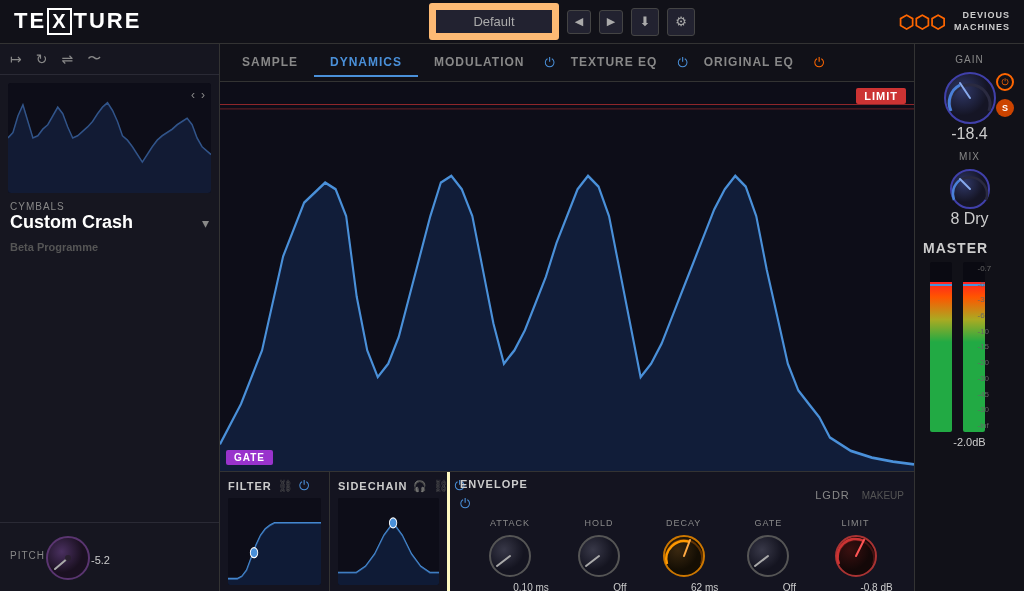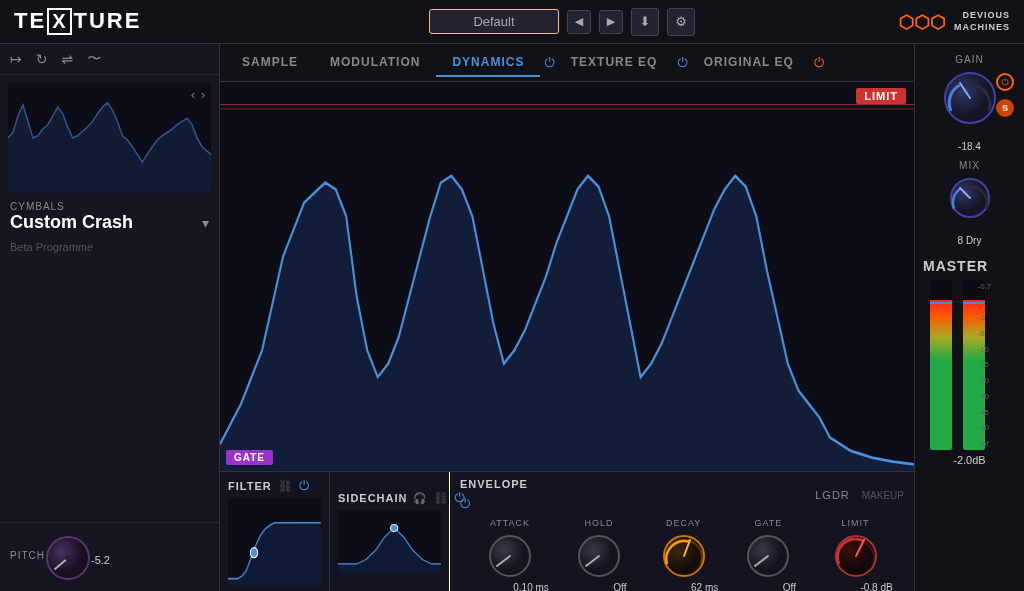--- a/index.html
+++ b/index.html
@@ -46,21 +46,21 @@
       display: flex;
       align-items: center;
       justify-content: center;
       gap: 8px;
     }
     .preset-label {
       color: #aaa;
       font-size: 13px;
       padding: 4px 18px;
       background: #222230;
-      border: 1px solid #fdba74;
+      border: 7px solid #fdba74;
       border-radius: 3px;
       min-width: 130px;
       text-align: center;
     }
     .preset-nav-btn {
       background: #222230;
       border: 1px solid #444;
       color: #aaa;
       width: 24px;
       height: 24px;
@@ -174,20 +174,21 @@
     }
     .chevron-down {
       color: #888;
       font-size: 14px;
       cursor: pointer;
     }
     .beta-label {
       padding: 4px 10px;
       font-size: 11px;
       color: #555;
+      font-weight: bold;
     }
     .spacer { flex: 1; }
 
     
     .pitch-area {
       padding: 12px 10px 10px 10px;
       display: flex;
       align-items: center;
       border-top: 1px solid #2a2a35;
     }
@@ -315,22 +316,22 @@
       flex: 1;
       position: relative;
       background: #0d0d18;
       border-radius: 2px;
       overflow: hidden;
     }
 
     
     .sidechain-section {
       width: 120px;
-      border-right: 1px solid #fef9c3;
-      padding: 18px 8px;
+      border-right: 3px solid #fef9c3;
+      padding: 6px 8px;
       display: flex;
       flex-direction: column;
     }
     .sidechain-graph {
       flex: 1;
       background: #0d0d18;
       border-radius: 2px;
       overflow: hidden;
       position: relative;
     }
@@ -401,23 +402,23 @@
       padding: 10px 8px;
     }
     .right-label {
       font-size: 10px;
       color: #888;
       letter-spacing: 1px;
       text-transform: uppercase;
       margin-bottom: 6px;
     }
     .right-value {
-      font-size: 10px;
+      font-size: 16px;
       color: #ccc;
-      margin-top: 16px;
+      margin-top: 0;
       margin-bottom: 8px;
     }
     .gain-area {
       display: flex;
       flex-direction: column;
       align-items: center;
       position: relative;
       width: 100%;
     }
     .master-label {
@@ -515,25 +516,25 @@
       <div class="knob-value">-5.2</div>
     </div>
   </div>
 
   <div class="center-panel">
 
     <div class="tabs-row">
       <div class="tab">
         <span>SAMPLE</span>
       </div>
+      <div class="tab active">
+        <span>DYNAMICS</span>
+      </div>
       <div class="tab">
         <span>MODULATION</span>
-      </div>
-      <div class="tab active">
-        <span>DYNAMICS</span>
       </div>
       <span class="tab-power-btn on">⏻</span>
       <div class="tab">
         <span>TEXTURE EQ</span>
       </div>
       <span class="tab-power-btn on">⏻</span>
       <div class="tab">
         <span>ORIGINAL EQ</span>
       </div>
       <span class="tab-power-btn orange">⏻</span>

